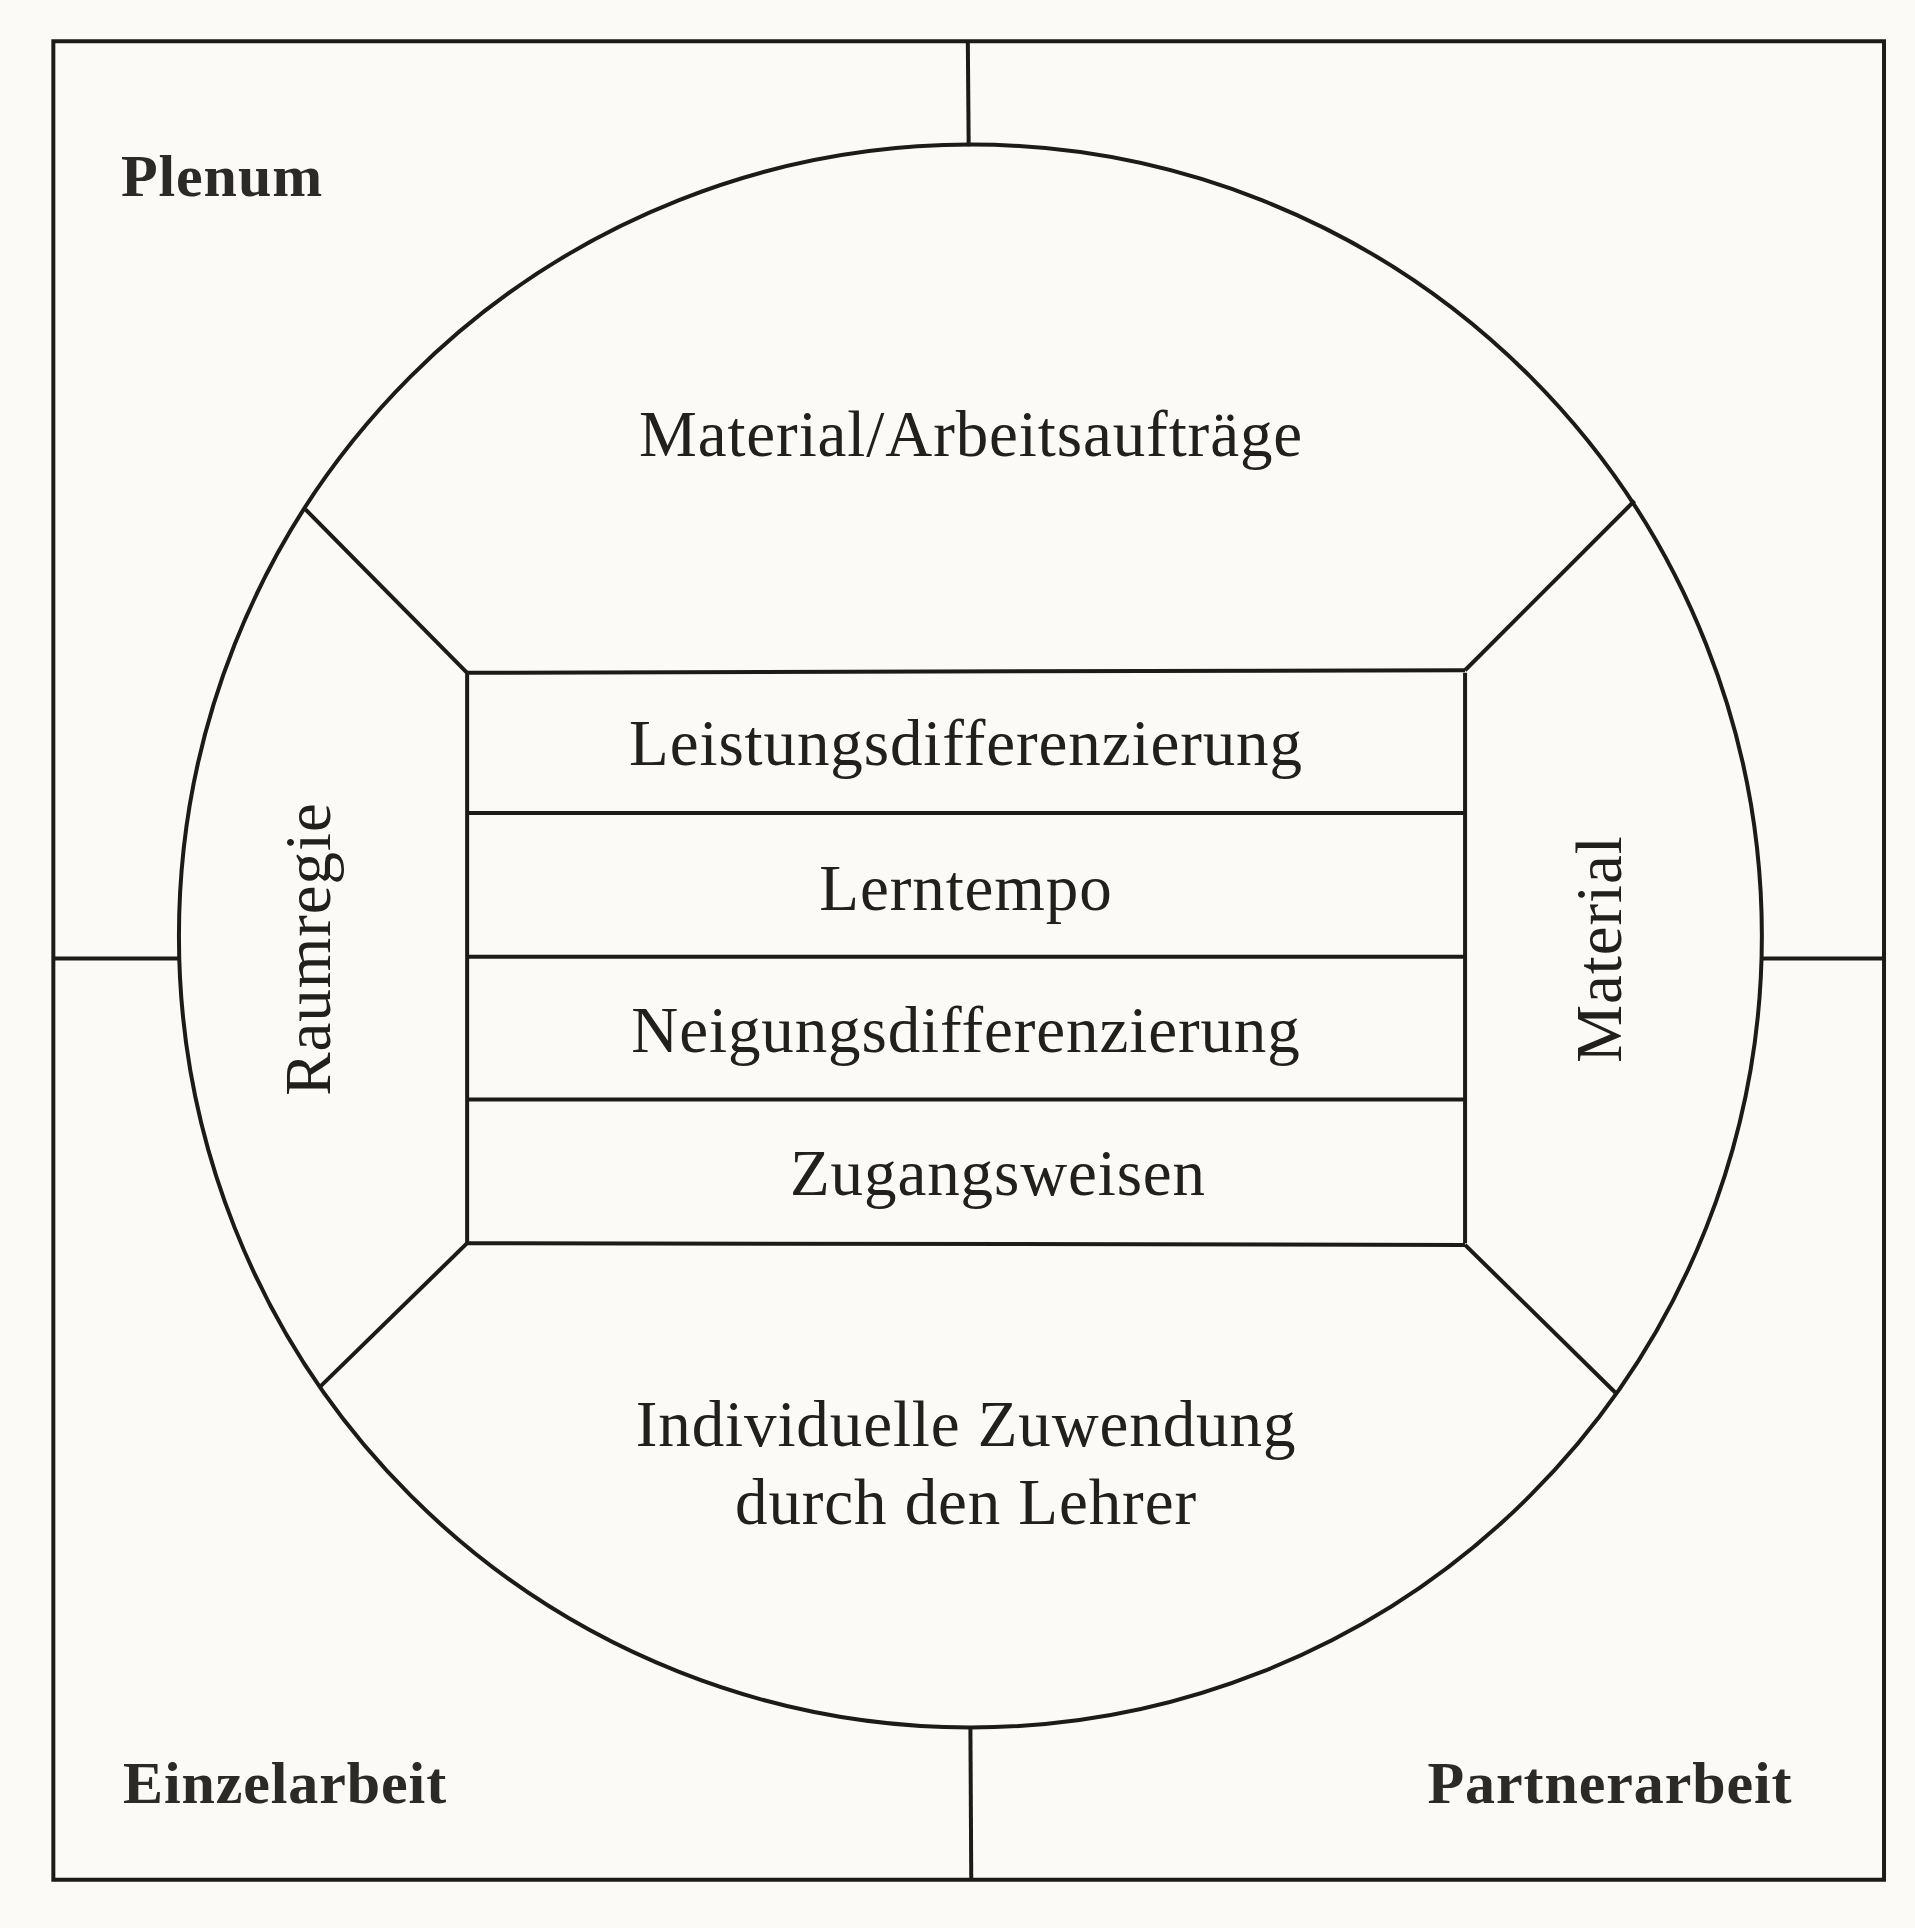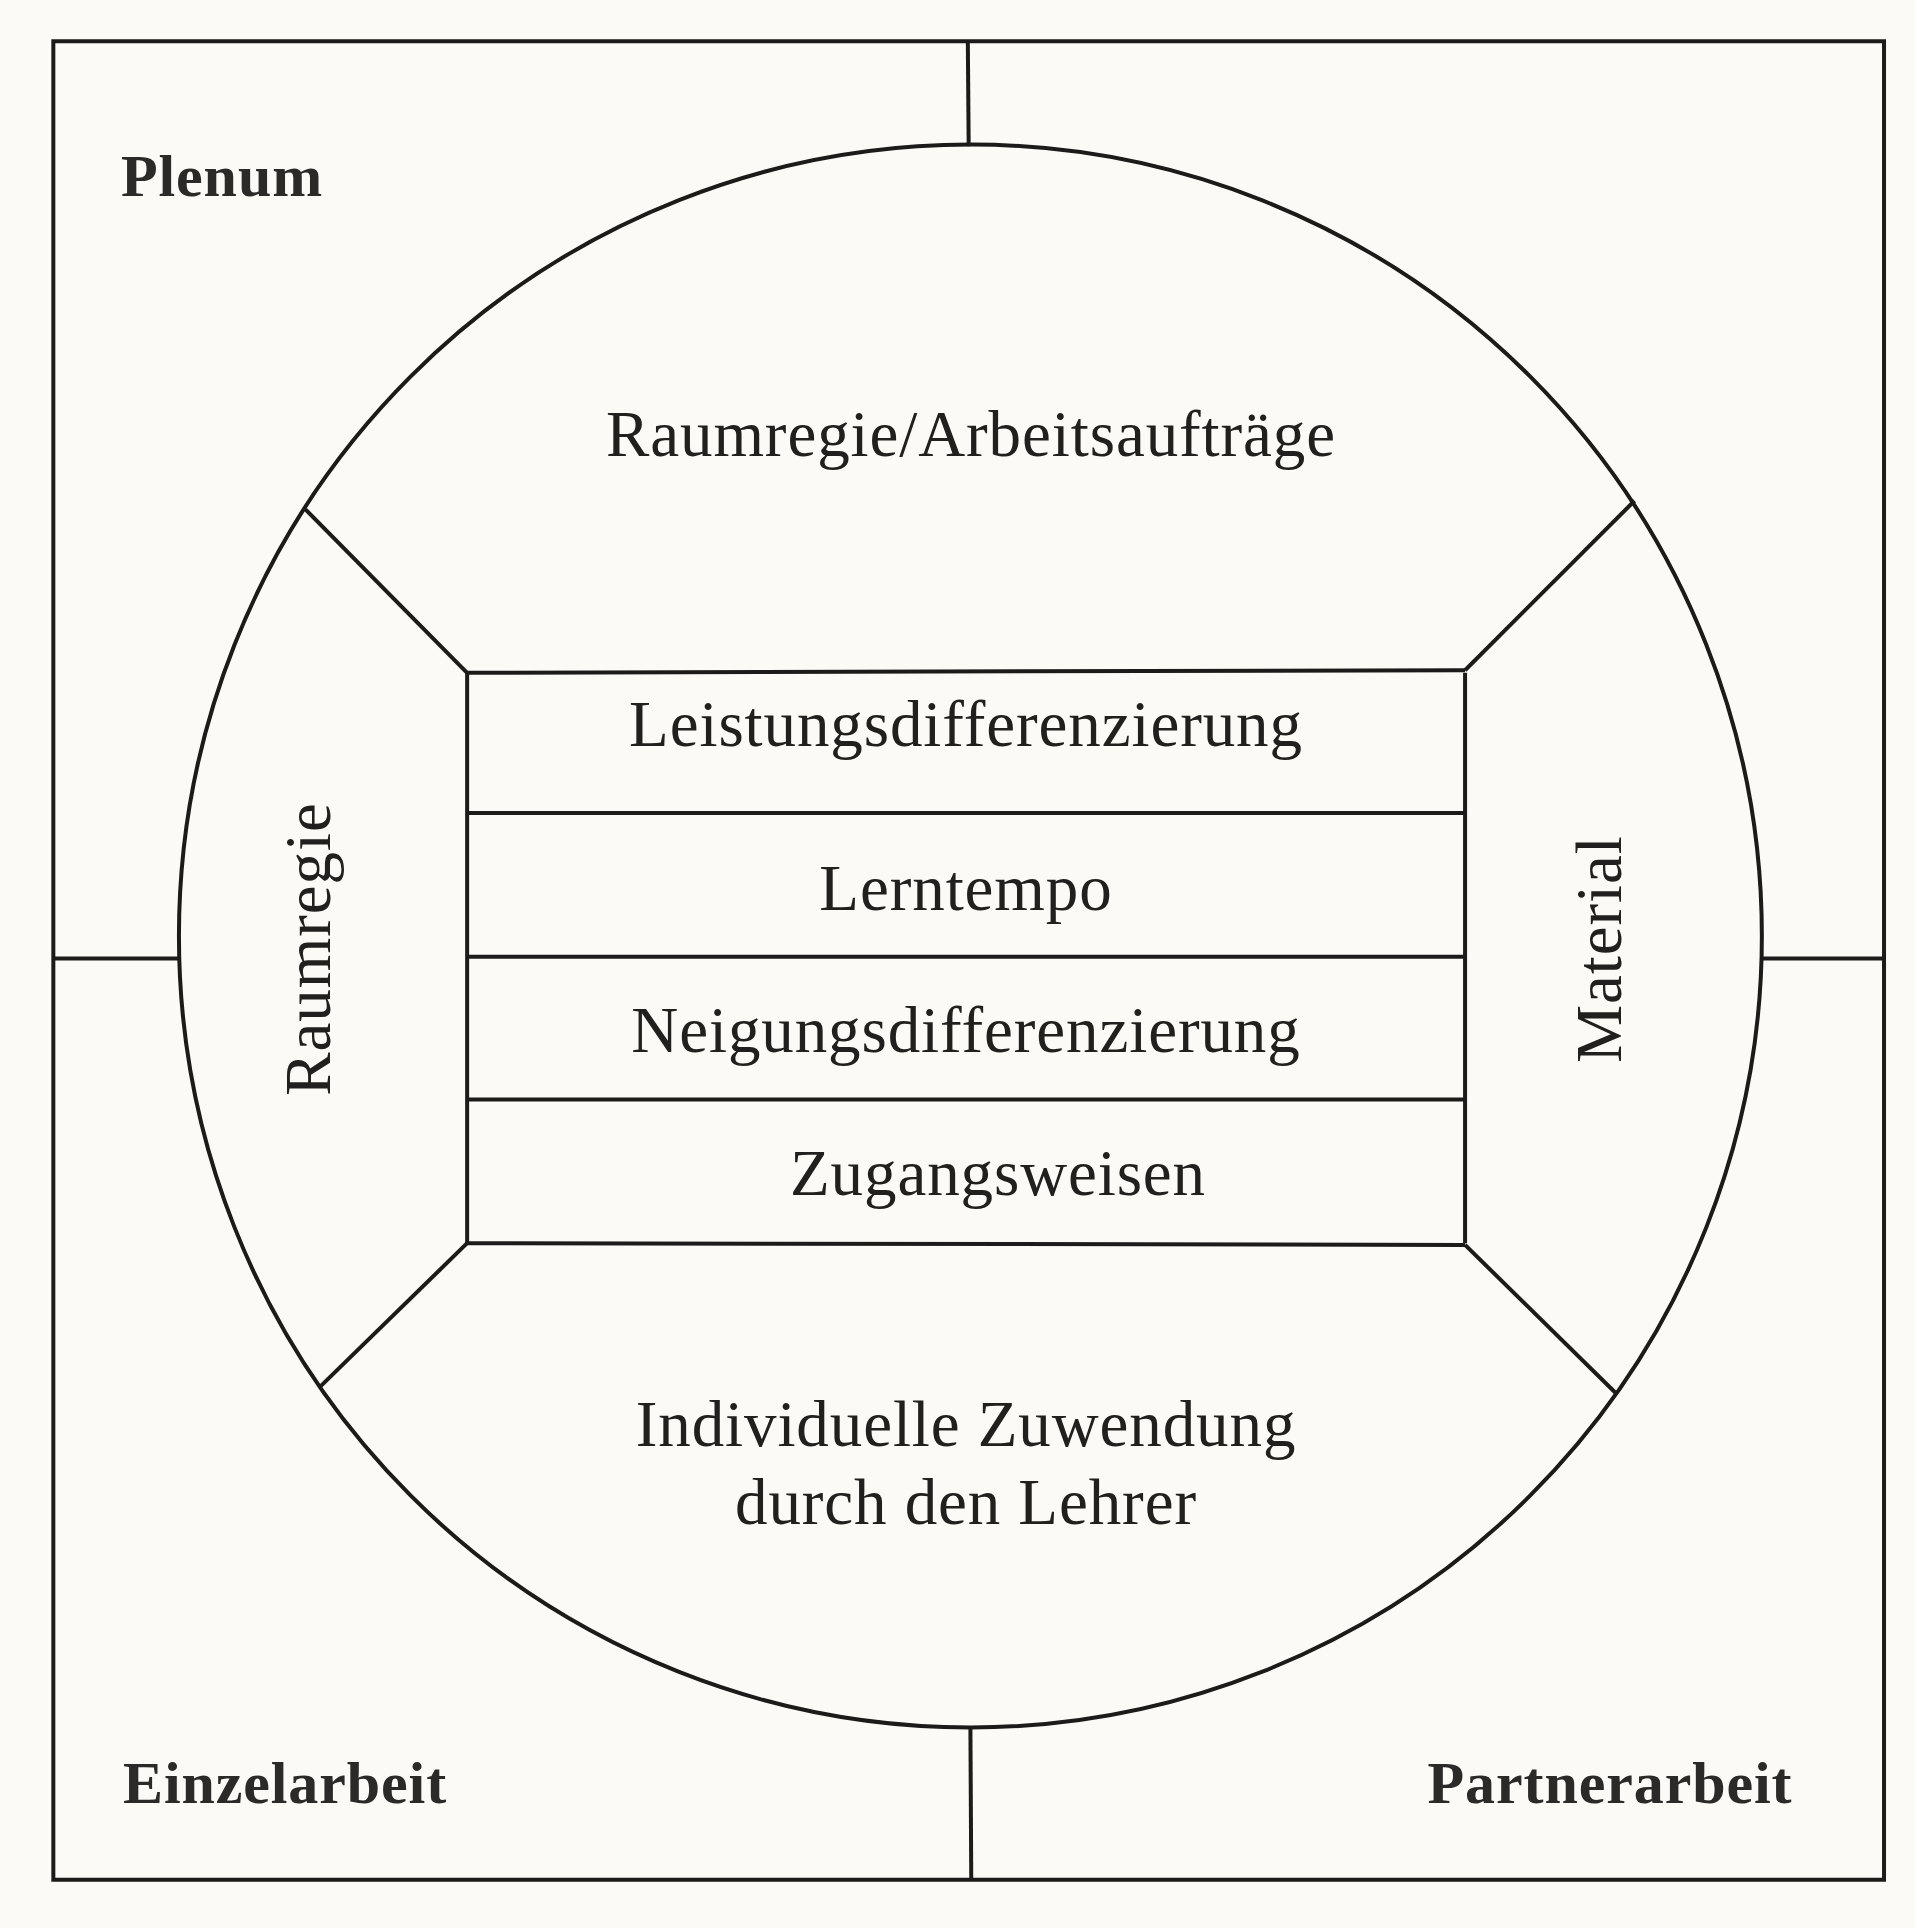--- a/index.html
+++ b/index.html
@@ -78,26 +78,26 @@
     <line x1="355" y1="592" x2="543" y2="782"></line>
     <line x1="1900" y1="582" x2="1703" y2="779"></line>
     <line x1="371" y1="1613" x2="543" y2="1445"></line>
     <line x1="1879" y1="1620" x2="1703" y2="1447"></line>
   </svg>
 
   <div class="label corner-label" style="left:222px;  top:176px;">Plenum</div>
   <div class="label corner-label" style="left:285px;  top:1783px;">Einzelarbeit</div>
   <div class="label corner-label" style="left:1610px; top:1783px;">Partnerarbeit</div>
 
-  <div class="label inner-label" style="left:971px; top:434px;">Raumregie/Arbeitsaufträge</div>
+  <div class="label inner-label" style="left:971px; top:434px;">Material/Arbeitsaufträge</div>
 
   <div class="label inner-label rotated" style="left:308px;  top:949px;">Raumregie</div>
   <div class="label inner-label rotated" style="left:1599px; top:949px;">Material</div>
 
-  <div class="label inner-label" style="left:966px; top:724px;">Leistungsdifferenzierung</div>
+  <div class="label inner-label" style="left:966px; top:743px;">Leistungsdifferenzierung</div>
   <div class="label inner-label" style="left:966px; top:888px;">Lerntempo</div>
   <div class="label inner-label" style="left:966px; top:1030px;">Neigungsdifferenzierung</div>
   <div class="label inner-label" style="left:966px; top:1173px;margin-left:32px;">Zugangsweisen</div>
 
   <div class="label inner-label two-line" style="left:966px; top:1463px;">
     <div>Individuelle Zuwendung</div>
     <div>durch den Lehrer</div>
   </div>
 
 </div>

